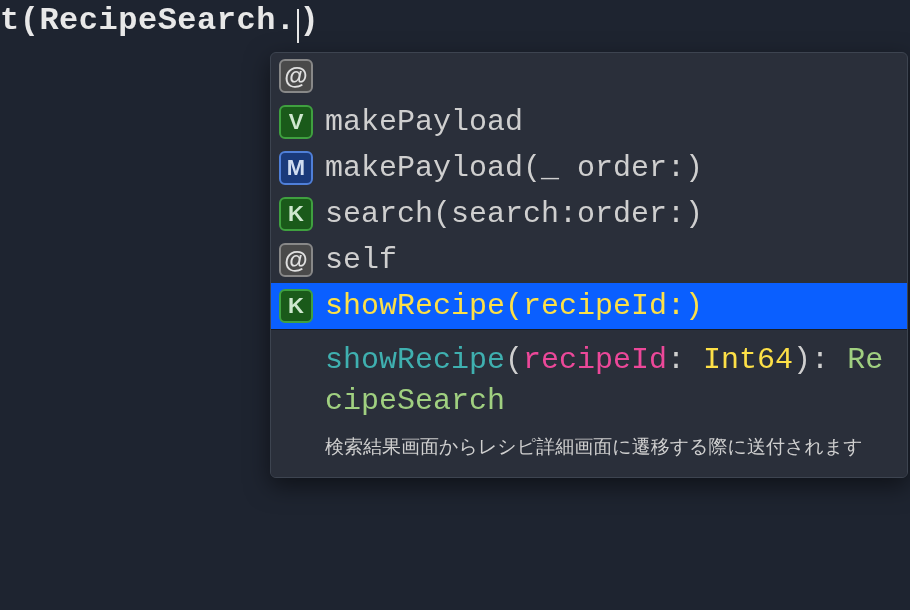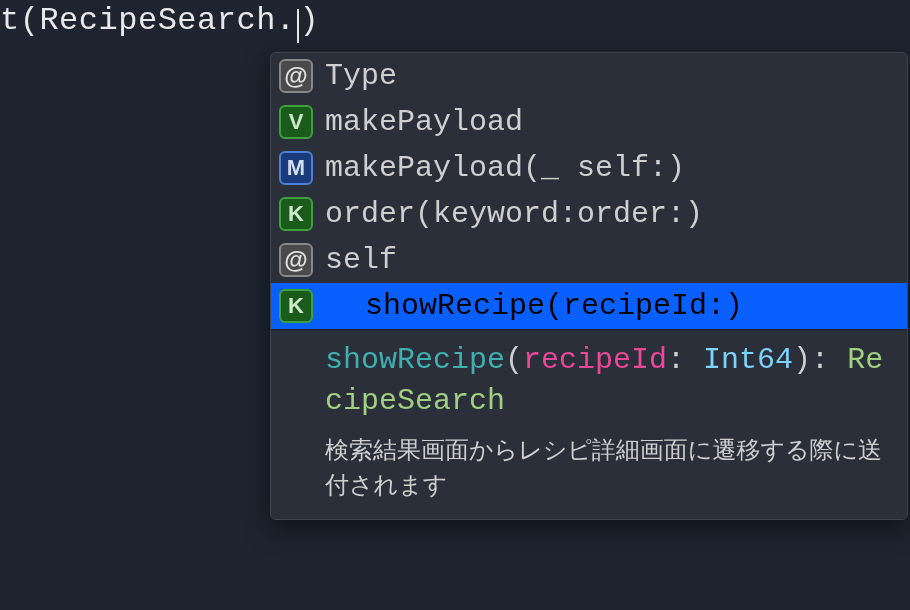--- a/index.html
+++ b/index.html
@@ -14,20 +14,21 @@
       font-family: "SF Mono", Menlo, Monaco, "Courier New", monospace;
       color: #d4d4d4;
       overflow: hidden;
       position: relative;
     }
     .editor-line {
       font-size: 32px;
       padding: 2px 0 0 0;
       color: #e8e8e8;
       letter-spacing: 0.5px;
+      font-weight: bold;
     }
     .code-text {
       white-space: pre;
     }
     .caret {
       display: inline-block;
       width: 2px;
       height: 34px;
       background: #e8e8e8;
       vertical-align: text-bottom;
@@ -51,22 +52,21 @@
       align-items: center;
       padding: 6px 10px 6px 8px;
       font-size: 30px;
       gap: 12px;
       cursor: pointer;
     }
     .completion-item.selected {
       background: #0a5fff;
     }
     .completion-item.selected .completion-label {
-      color: #000000;
-      margin-left: 40px;
+      color: #fde047;
     }
     .completion-label {
       color: #cfcfcf;
       white-space: pre;
     }
     .kind-badge {
       display: inline-flex;
       align-items: center;
       justify-content: center;
       width: 34px;
@@ -112,57 +112,56 @@
       color: #3fb0b0;
       margin-top: 21px;
     }
     .sig-paren {
       color: #cfcfcf;
     }
     .sig-param {
       color: #ec4899;
     }
     .sig-type {
-      color: #7dd3fc;
+      color: #fde047;
     }
     .sig-return-type {
       color: #a0d080;
     }
     .doc-line {
-      font-size: 24px;
+      font-size: 19px;
       color: #cfcfcf;
       margin-top: 12px;
       line-height: 1.45;
       font-family: Liberation Sans, sans-serif;
     }
   </style>
 </head>
 <body>
 
 <div class="editor-line">
   <span class="code-text">t(RecipeSearch.</span><span class="caret"></span><span class="code-text">)</span>
 </div>
 
 <div class="completion-popup">
   <div id="completion-list">
       <div class="completion-item">
         <span class="kind-badge kind-at">@</span>
-        <span class="completion-label">Type</span>
       </div>
       <div class="completion-item">
         <span class="kind-badge kind-v">V</span>
         <span class="completion-label">makePayload</span>
       </div>
       <div class="completion-item">
         <span class="kind-badge kind-m">M</span>
-        <span class="completion-label">makePayload(_ self:)</span>
+        <span class="completion-label">makePayload(_ order:)</span>
       </div>
       <div class="completion-item">
         <span class="kind-badge kind-k">K</span>
-        <span class="completion-label">order(keyword:order:)</span>
+        <span class="completion-label">search(search:order:)</span>
       </div>
       <div class="completion-item">
         <span class="kind-badge kind-at">@</span>
         <span class="completion-label">self</span>
       </div>
       <div class="completion-item selected">
         <span class="kind-badge kind-k">K</span>
         <span class="completion-label">showRecipe(recipeId:)</span>
       </div>
     </div>

